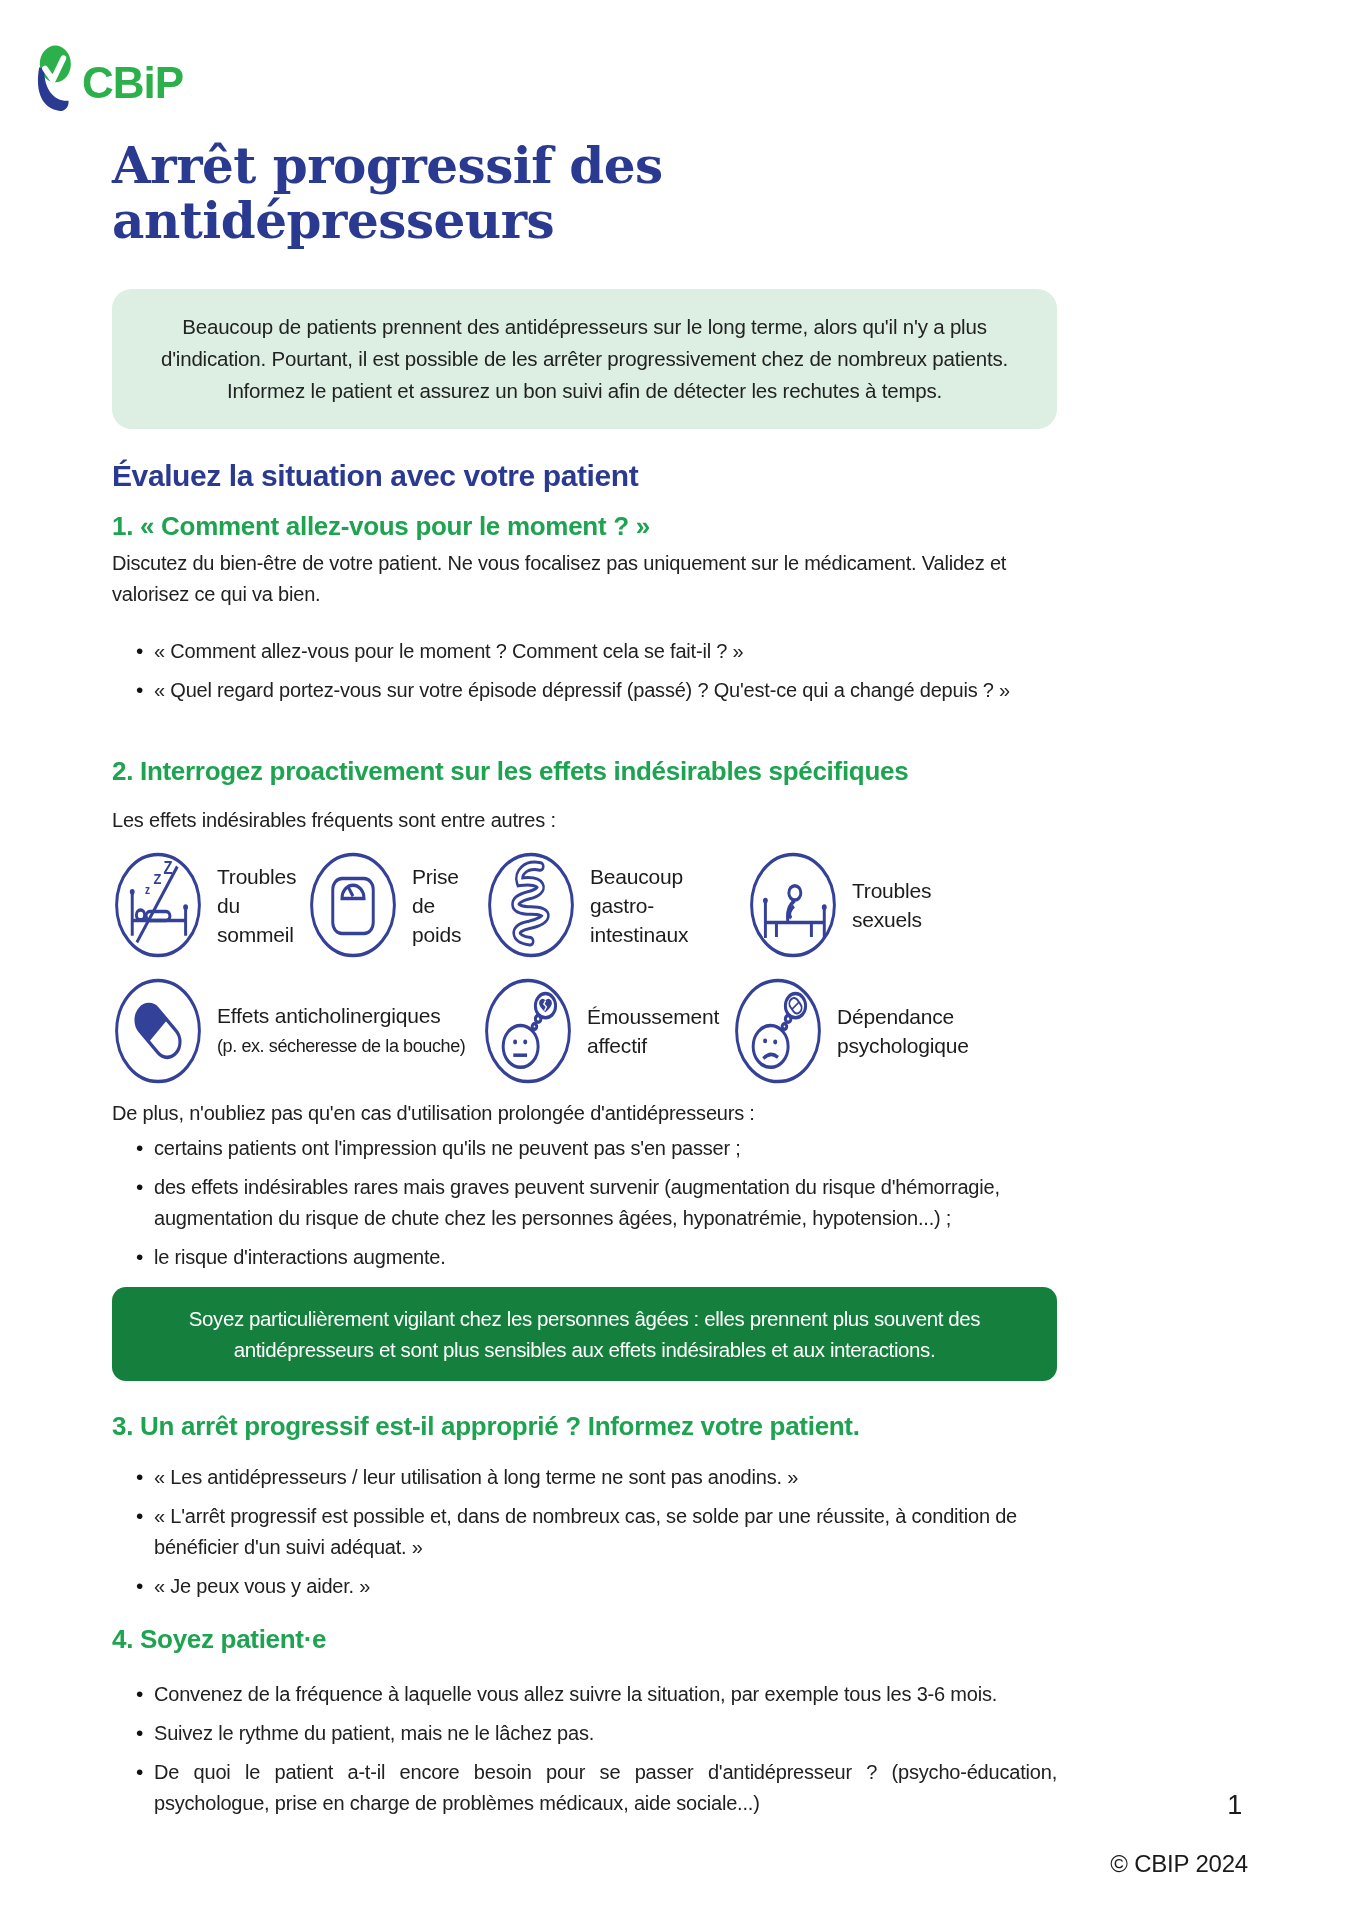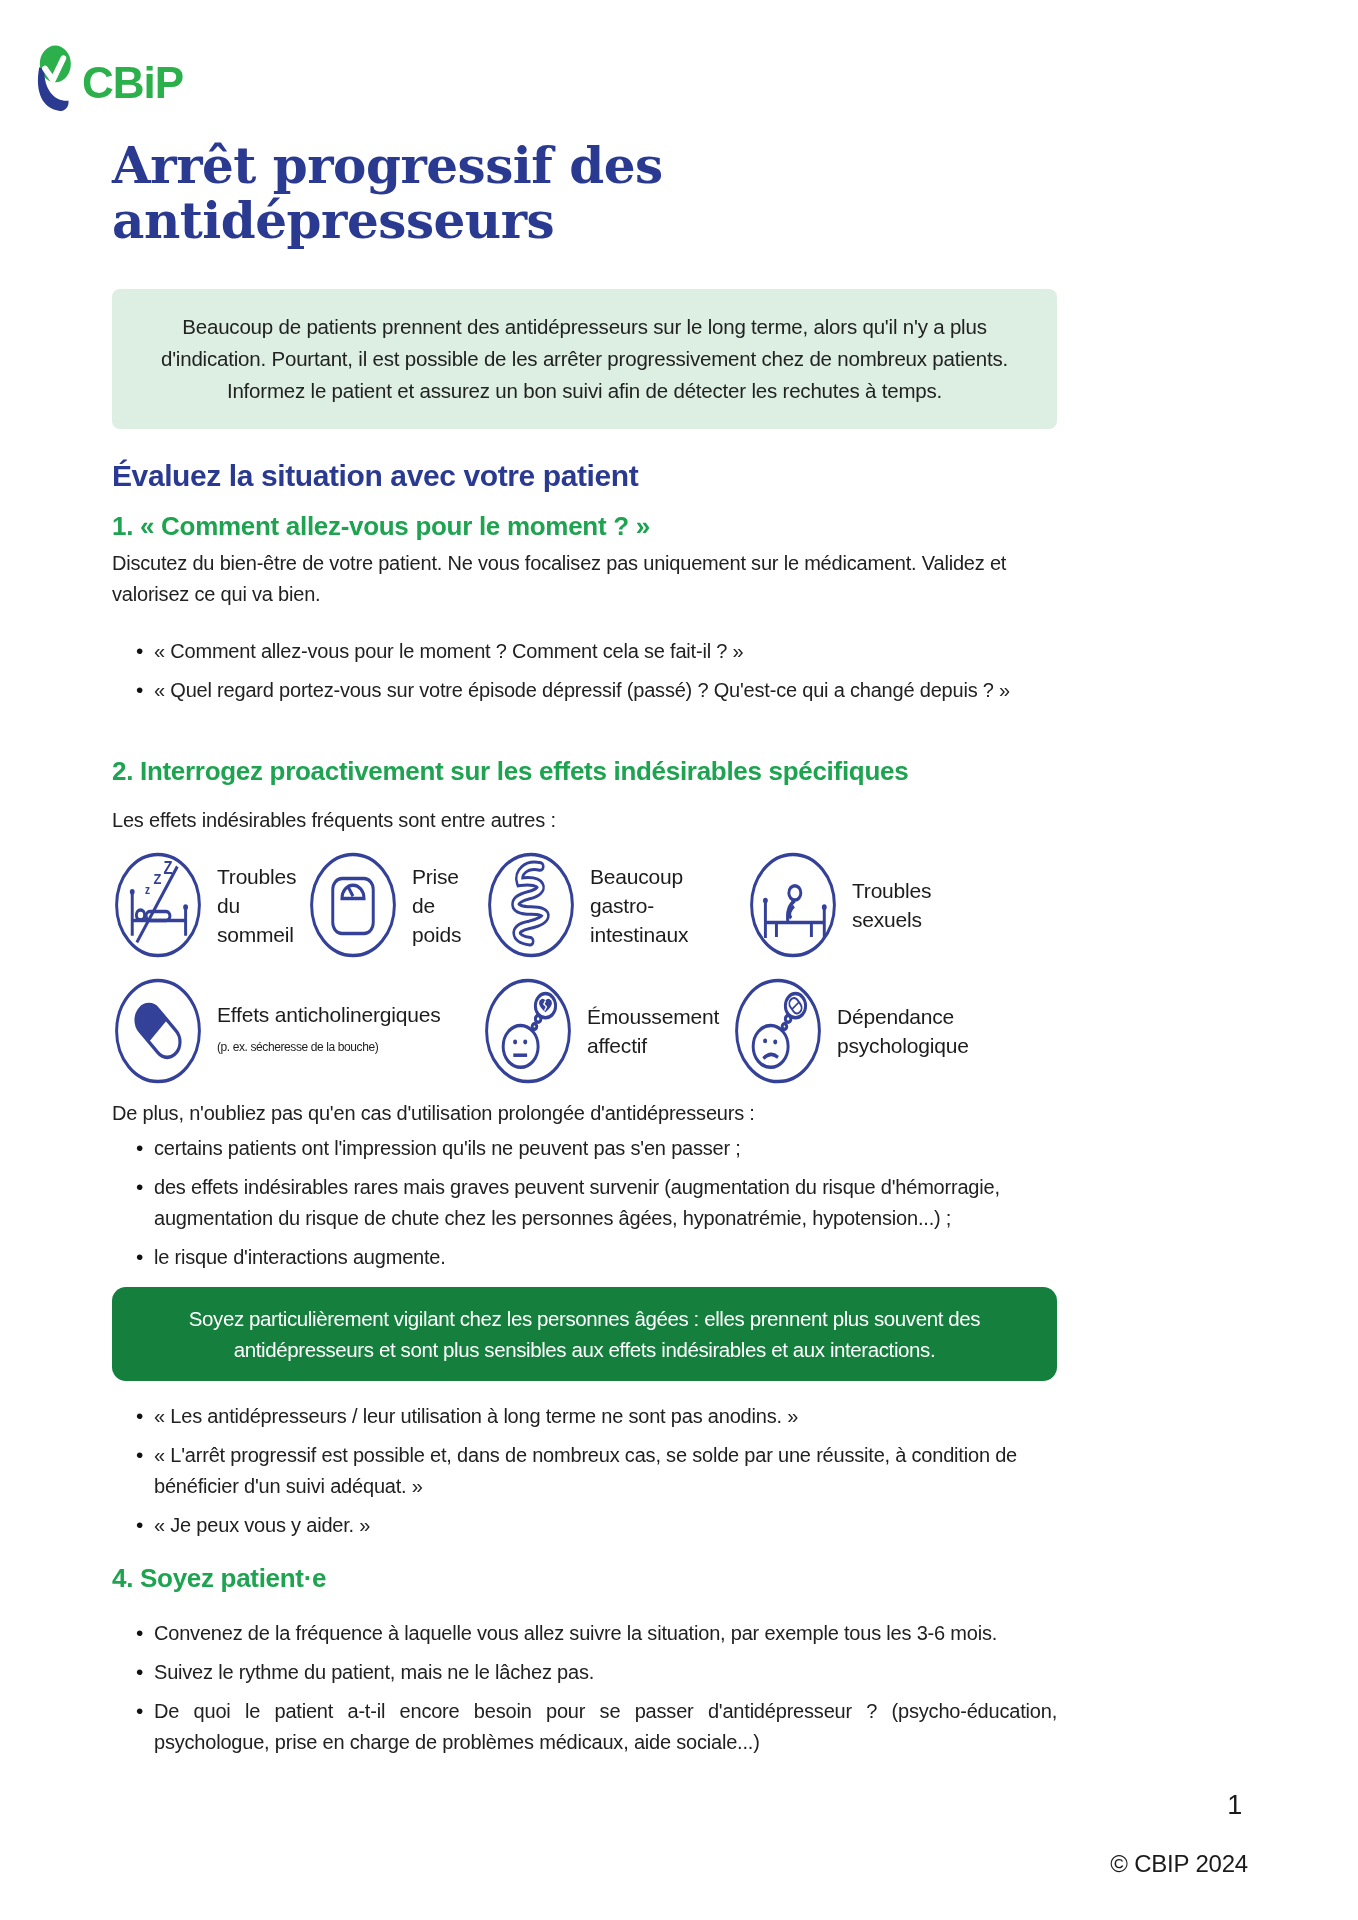--- a/index.html
+++ b/index.html
@@ -23,21 +23,21 @@
   
   .title {
     font-family:"DejaVu Serif","Liberation Serif",serif;
     font-weight:bold; color:#2b3a91;
     font-size:50px; line-height:1.1;
     margin-top:22px; letter-spacing:-0.5px;
   }
 
   
   .intro-box {
-    margin-top:41px; background:#ddeee3; border-radius:8px;
+    margin-top:41px; background:#ddeee3; border-radius:20px;
     padding:22px 40px; text-align:center;
     font-size:20.5px; line-height:32px; color:#222;
   }
 
   .main-heading { margin-top:30px; color:#2b3a91; font-size:30px; font-weight:bold; letter-spacing:-0.4px; }
 
   .sec-heading { color:#1ea351; font-size:26px; font-weight:bold; letter-spacing:-0.3px; }
   .mt-s1 { margin-top:18px; }
   .mt-s2 { margin-top:50px; }
   .mt-s3 { margin-top:30px; }
@@ -53,21 +53,21 @@
 
   .lead { margin-top:18px; font-size:20px; line-height:31px; }
 
   
   .icon-row { display:flex; margin-top:14px; }
   .icon-row2 { margin-top:16px; }
   .se-item { display:flex; align-items:center; }
   .se-item .ic { flex:0 0 auto; }
   .se-item svg { display:block; width:92px; height:110px; }
   .se-label { margin-left:13px; font-size:21px; line-height:29px; color:#1c1c1c; }
-  .se-label .small { font-size:12px; letter-spacing:-0.4px; }
+  .se-label .small { font-size:18px; letter-spacing:-0.4px; }
   .w1 { width:195px; } .w2 { width:178px; } .w3 { width:262px; } .w4 { width:230px; }
   .v1 { width:370px; } .v2 { width:250px; } .v3 { width:290px; }
 
   .more { margin-top:12px; font-size:20px; line-height:31px; }
 
   
   .warning {
     margin-top:14px; background:#15803d; border-radius:14px;
     padding:16px 26px; text-align:center;
     color:#ffffff; font-weight:normal; font-size:20.5px; line-height:31px;
@@ -225,20 +225,21 @@
     <ul class="bullets tight">
       <li>certains patients ont l'impression qu'ils ne peuvent pas s'en passer ;</li>
       <li>des effets indésirables rares mais graves peuvent survenir (augmentation du risque d'hémorragie, augmentation du risque de chute chez les personnes âgées, hyponatrémie, hypotension...) ;</li>
       <li>le risque d'interactions augmente.</li>
     </ul>
 
     <div class="warning">
       <span>Soyez particulièrement vigilant chez les personnes âgées : elles prennent plus souvent des antidépresseurs et sont plus sensibles aux effets indésirables et aux interactions.</span>
     </div>
 
+    <h3 class="sec-heading mt-s3">3. Un arrêt progressif est-il approprié ? Informez votre patient.</h3>
     <ul class="bullets" style="margin-top:20px;">
       <li>« Les antidépresseurs / leur utilisation à long terme ne sont pas anodins. »</li>
       <li>« L'arrêt progressif est possible et, dans de nombreux cas, se solde par une réussite, à condition de bénéficier d'un suivi adéquat. »</li>
       <li>« Je peux vous y aider. »</li>
     </ul>
 
     <h3 class="sec-heading mt-s4">4. Soyez patient·e</h3>
     <ul class="bullets" style="margin-top:24px;">
       <li>Convenez de la fréquence à laquelle vous allez suivre la situation, par exemple tous les 3-6 mois.</li>
       <li>Suivez le rythme du patient, mais ne le lâchez pas.</li>

